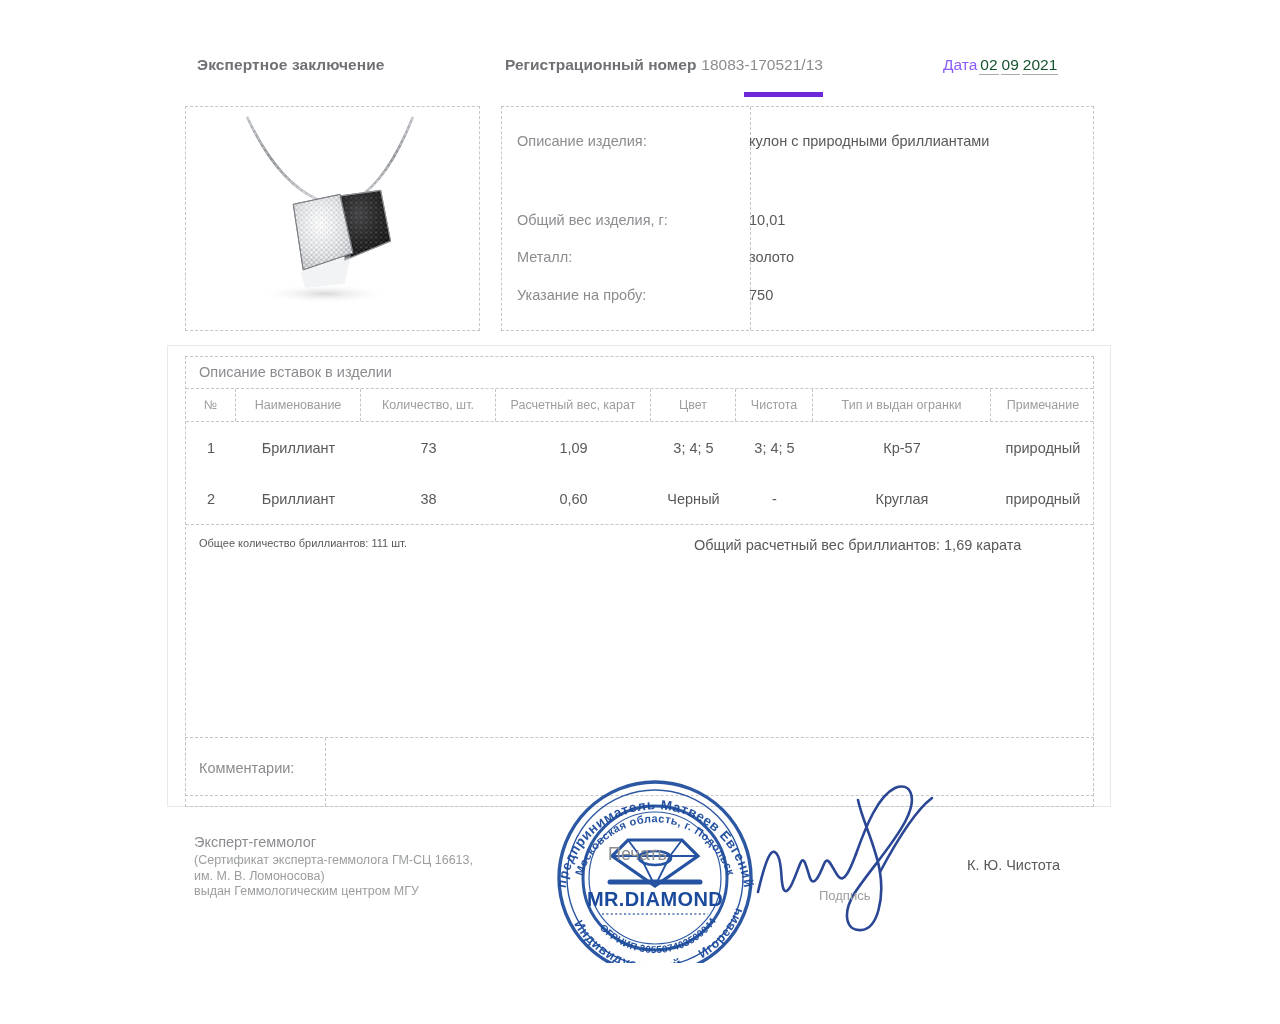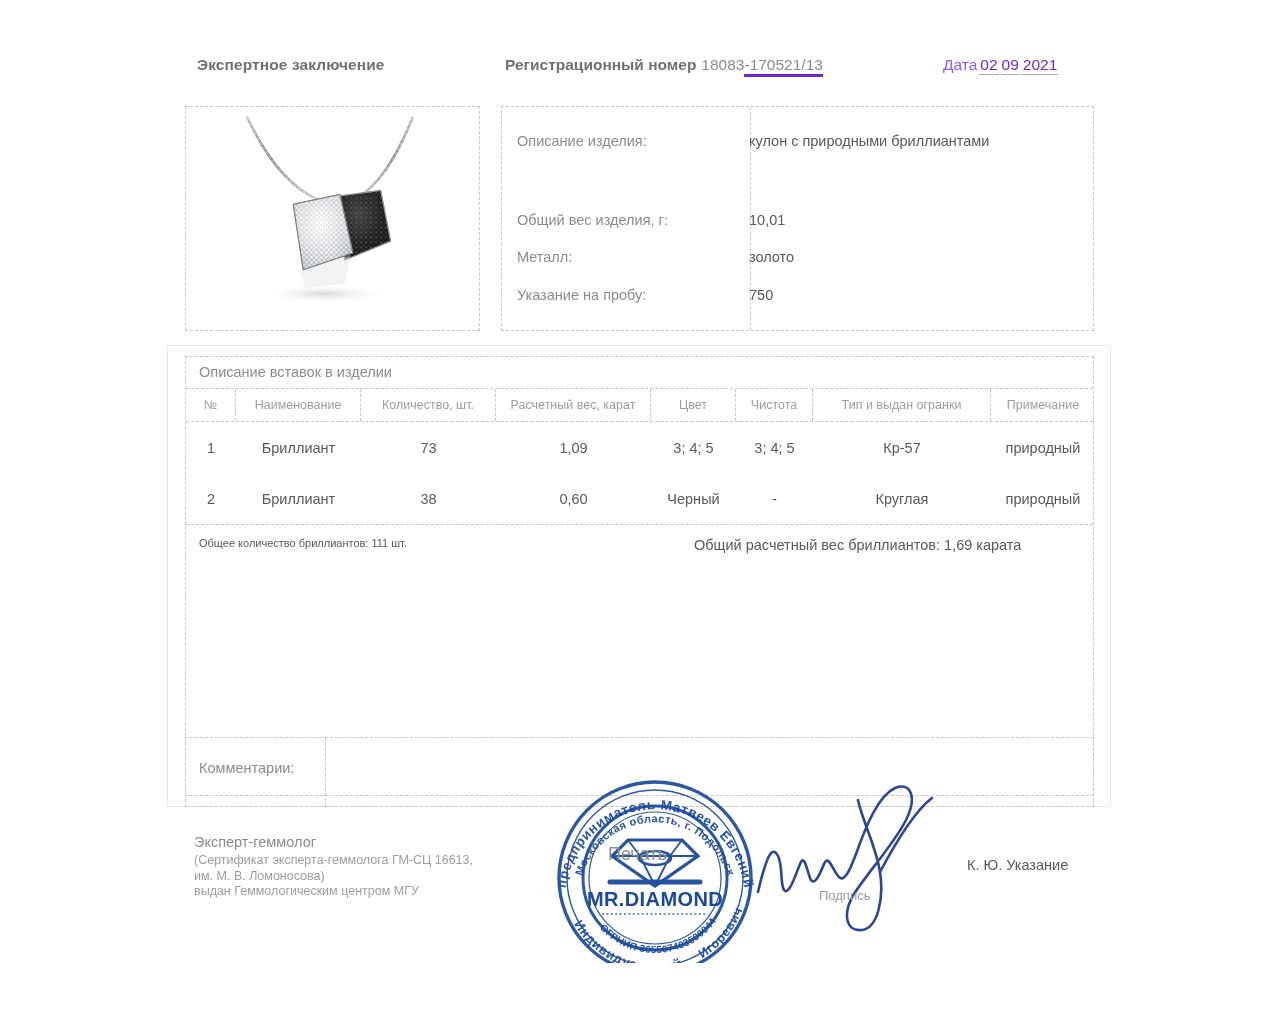--- a/index.html
+++ b/index.html
@@ -51,36 +51,36 @@
   .reg-label {
     font-weight: bold;
     color: #6f7174;
   }
   .reg-value {
     color: #8a8c8f;
     font-weight: normal;
     margin-left: 5px;
   }
   .reg-value .u {
-    border-bottom: 3px solid #6d28d9;
-    padding-bottom: 1px;
+    border-bottom: 5px solid #6d28d9;
+    padding-bottom: 19px;
   }
   .date-block {
     position: absolute;
     left: 758px;
     top: 0;
     font-size: 15.5px;
     white-space: nowrap;
   }
   .date-label {
     font-weight: normal;
     color: #8b5cf6;
   }
   .date-value {
-    color: #6d28d9;
+    color: #14532d;
   }
   .date-value span {
     border-bottom: 1px solid #a9abae;
     padding: 0 1px 1px 1px;
     margin-left: 2px;
   }
 
   
   .photo-box {
     position: absolute;
@@ -491,21 +491,21 @@
 
   <div class="expert-block">
     <div class="expert-title">Эксперт-геммолог</div>
     <div class="expert-cert">
       <div>(Сертификат эксперта-геммолога ГМ-СЦ 16613,</div>
       <div>им. М. В. Ломоносова)</div>
       <div>выдан Геммологическим центром МГУ</div>
     </div>
   </div>
 
-  <div class="signer-name">К. Ю. Указание</div>
+  <div class="signer-name">К. Ю. Чистота</div>
 
   <svg class="seal-layer" viewBox="0 0 230 185">
     <defs>
       <path id="arcTop" d="M 26 108 A 90 90 0 0 1 204 108"></path>
       <path id="arcTop2" d="M 40 108 A 76 76 0 0 1 190 108"></path>
       <path id="arcBottom" d="M 22 100 A 93 93 0 0 0 208 100"></path>
       <path id="arcBottom2" d="M 40 100 A 75 75 0 0 0 190 100"></path>
     </defs>
     <g fill="none" stroke="#1b4a9c" opacity="0.92">
       <circle cx="115" cy="100" r="96" stroke-width="3.4"></circle>

